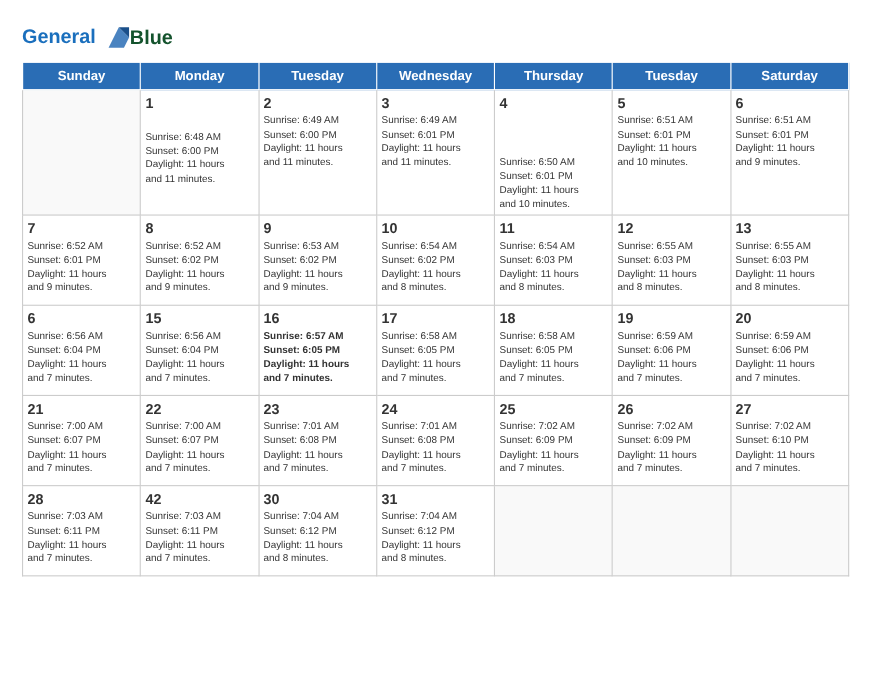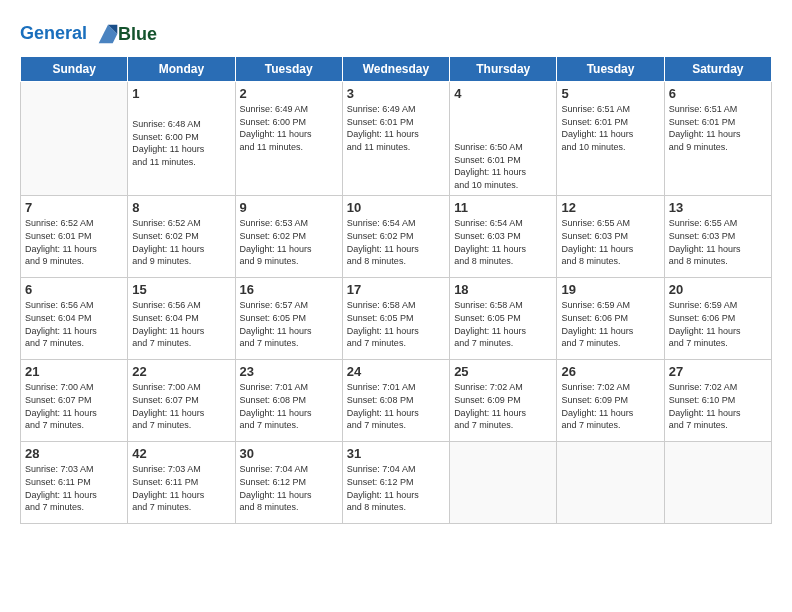--- a/index.html
+++ b/index.html
@@ -235,21 +235,21 @@
           </td>
           <td>
             <span class="day-num">15</span>
             <div class="day-info" style="white-space: pre-line;">Sunrise: 6:56 AM
 Sunset: 6:04 PM
 Daylight: 11 hours
 and 7 minutes.</div>
           </td>
           <td>
             <span class="day-num">16</span>
-            <div class="day-info" style="white-space: pre-line;">Sunrise: 6:57 AM
+            <div class="day-info" style="white-space: pre-line; font-weight: bold;">Sunrise: 6:57 AM
 Sunset: 6:05 PM
 Daylight: 11 hours
 and 7 minutes.</div>
           </td>
           <td>
             <span class="day-num">17</span>
             <div class="day-info" style="white-space: pre-line;">Sunrise: 6:58 AM
 Sunset: 6:05 PM
 Daylight: 11 hours
 and 7 minutes.</div>

